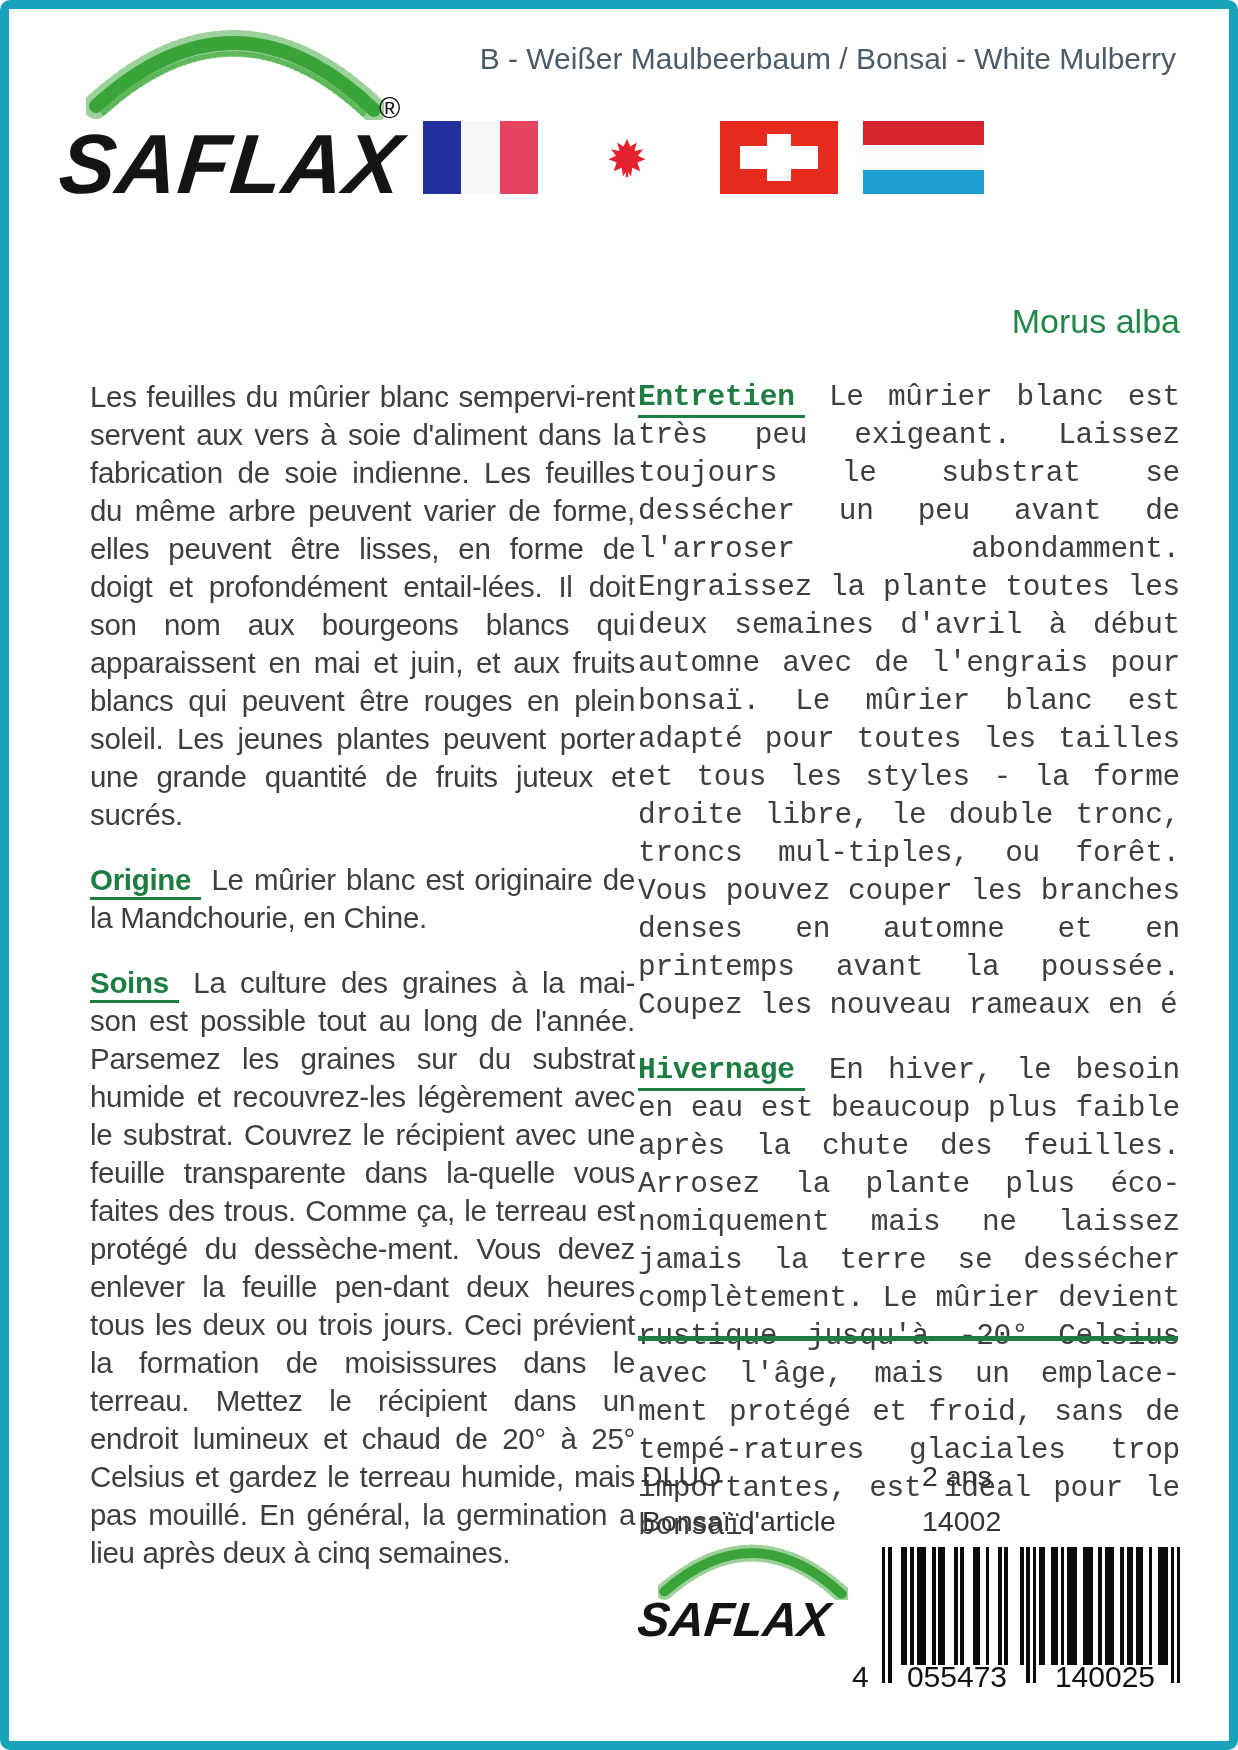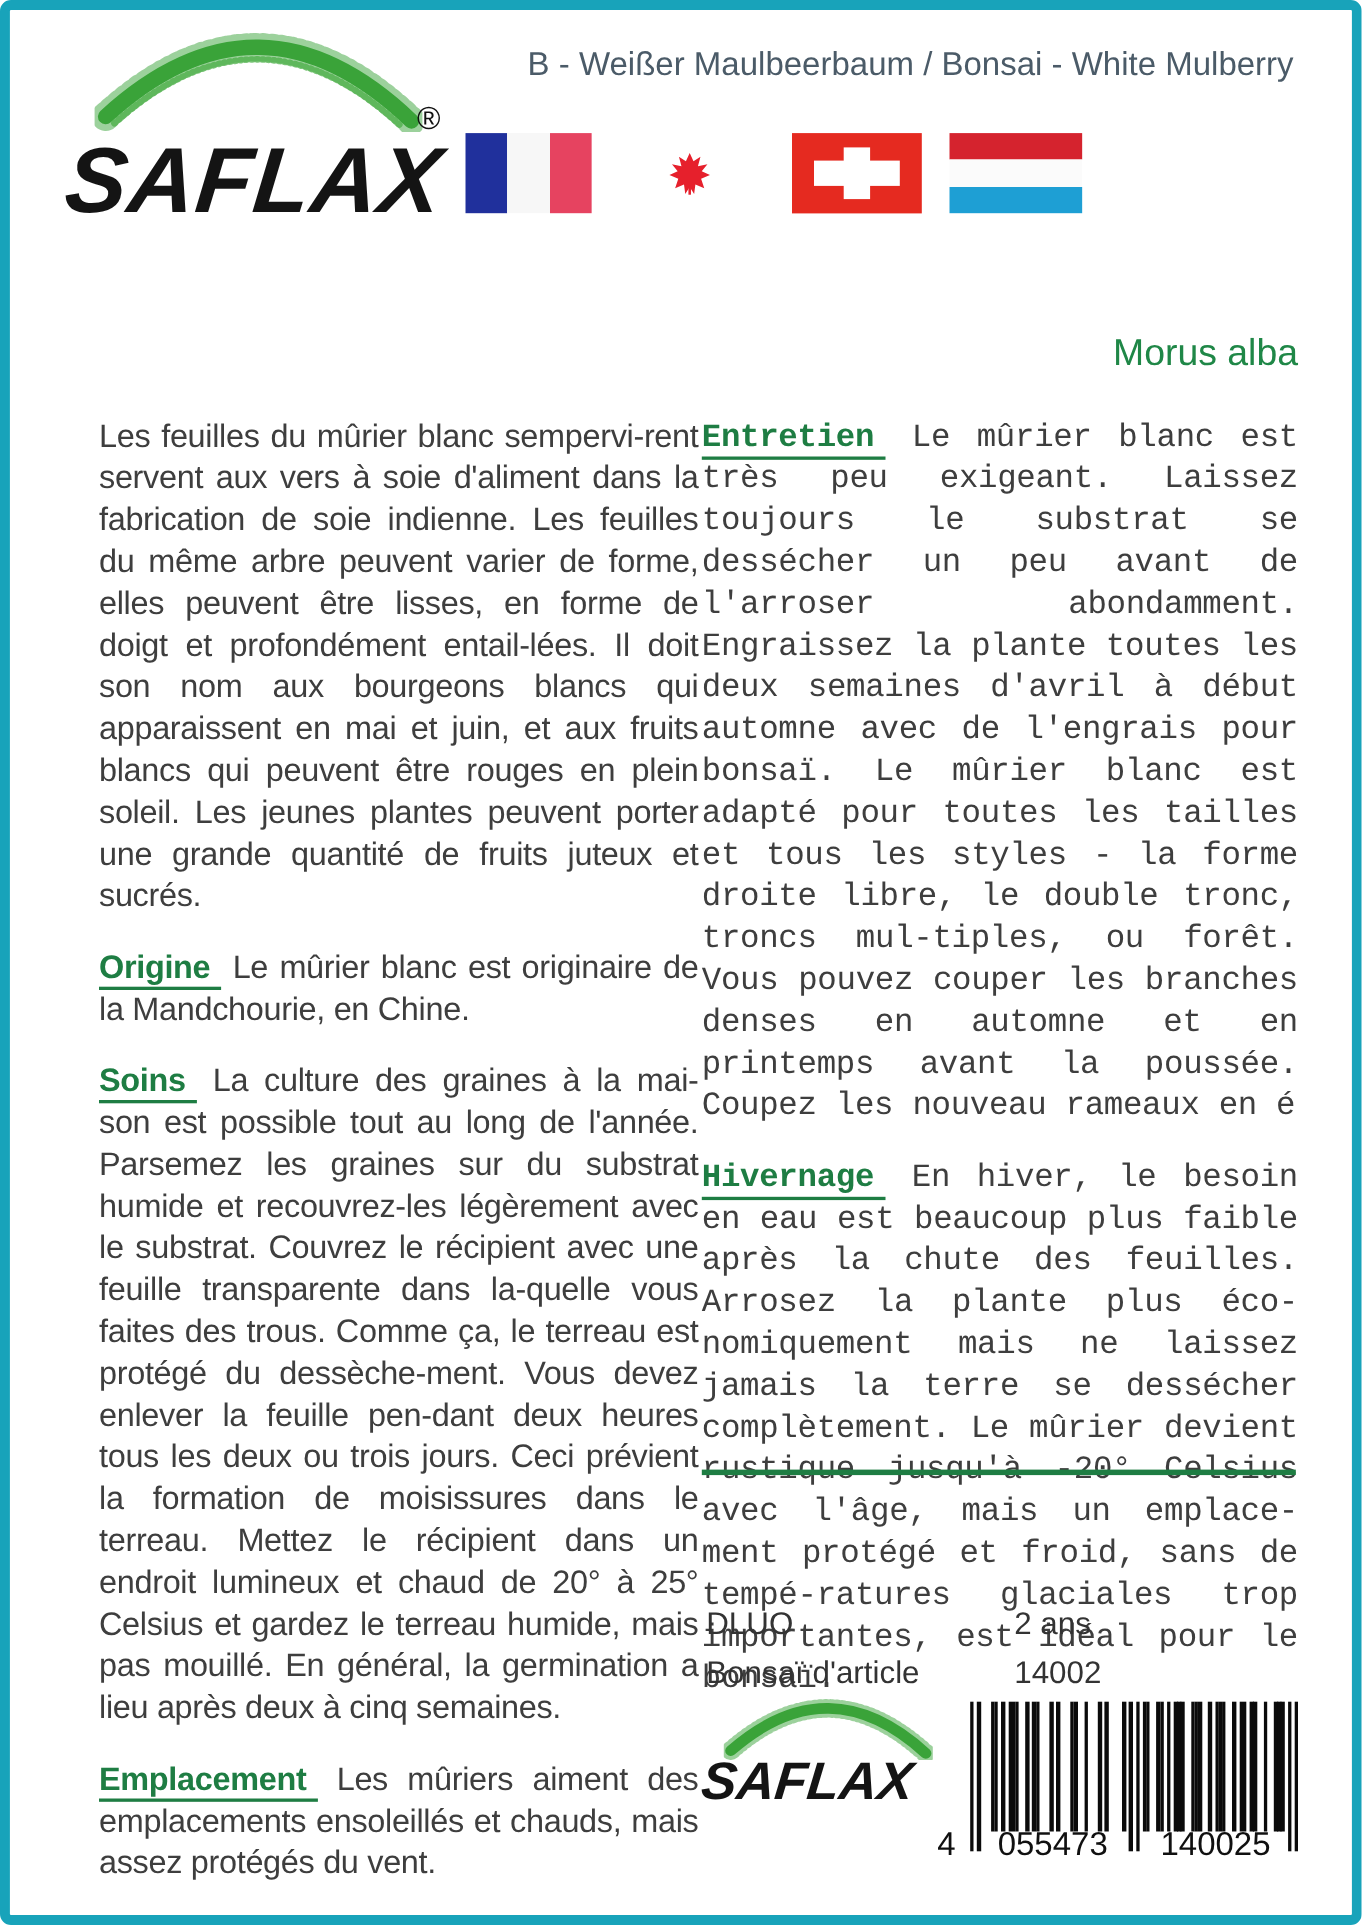--- a/index.html
+++ b/index.html
@@ -102,21 +102,20 @@
     <div class="w"></div>
     <div class="b"></div>
   </div>
 
   <div class="species">Morus alba</div>
 
   <div class="col col-left">
     <p class="para"><span>Les feuilles du mûrier blanc sempervi-rent servent aux vers à soie d'aliment dans la fabrication de soie indienne. Les feuilles du même arbre peuvent varier de forme, elles peuvent être lisses, en forme de doigt et profondément entail-lées. Il doit son nom aux bourgeons blancs qui apparaissent en mai et juin, et aux fruits blancs qui peuvent être rouges en plein soleil. Les jeunes plantes peuvent porter une grande quantité de fruits juteux et sucrés.</span></p>
     <p class="para"><span class="sec">Origine</span> <span>Le mûrier blanc est originaire de la Mandchourie, en Chine.</span></p>
     <p class="para"><span class="sec">Soins</span>  <span>La culture des graines à la mai-son est possible tout au long de l'année. Parsemez les graines sur du substrat humide et recouvrez-les légèrement avec le substrat. Couvrez le récipient avec une feuille transparente dans la-quelle vous faites des trous. Comme ça, le terreau est protégé du dessèche-ment. Vous devez enlever la feuille pen-dant deux heures tous les deux ou trois jours. Ceci prévient la formation de moisissures dans le terreau. Mettez le récipient dans un endroit lumineux et chaud de 20° à 25° Celsius et gardez le terreau humide, mais pas mouillé. En général, la germination a lieu après deux à cinq semaines.</span></p>
-    <p class="para"><span class="sec">Emplacement</span> <span>Les mûriers aiment des emplacements ensoleillés et chauds, mais assez protégés du vent.</span></p>
   </div>
 
   <div class="col col-right">
     <p class="para"><span class="sec">Entretien</span> <span>Le mûrier blanc est très peu exigeant. Laissez toujours le substrat se dessécher un peu avant de l'arroser abondamment. Engraissez la plante toutes les deux semaines d'avril à début automne avec de l'engrais pour bonsaï. Le mûrier blanc est adapté pour toutes les tailles et tous les styles - la forme droite libre, le double tronc, troncs mul-tiples, ou forêt. Vous pouvez couper les branches denses en automne et en printemps avant la poussée. Coupez les nouveau rameaux en é</span></p>
     <p class="para"><span class="sec">Hivernage</span> <span>En hiver, le besoin en eau est beaucoup plus faible après la chute des feuilles. Arrosez la plante plus éco-nomiquement mais ne laissez jamais la terre se dessécher complètement. Le mûrier devient rustique jusqu'à -20° Celsius avec l'âge, mais un emplace-ment protégé et froid, sans de tempé-ratures glaciales trop importantes, est idéal pour le bonsaï.</span></p>
   </div>
 
   <div class="divider"></div>
 
   <div class="flabel row1">DLUO</div>

